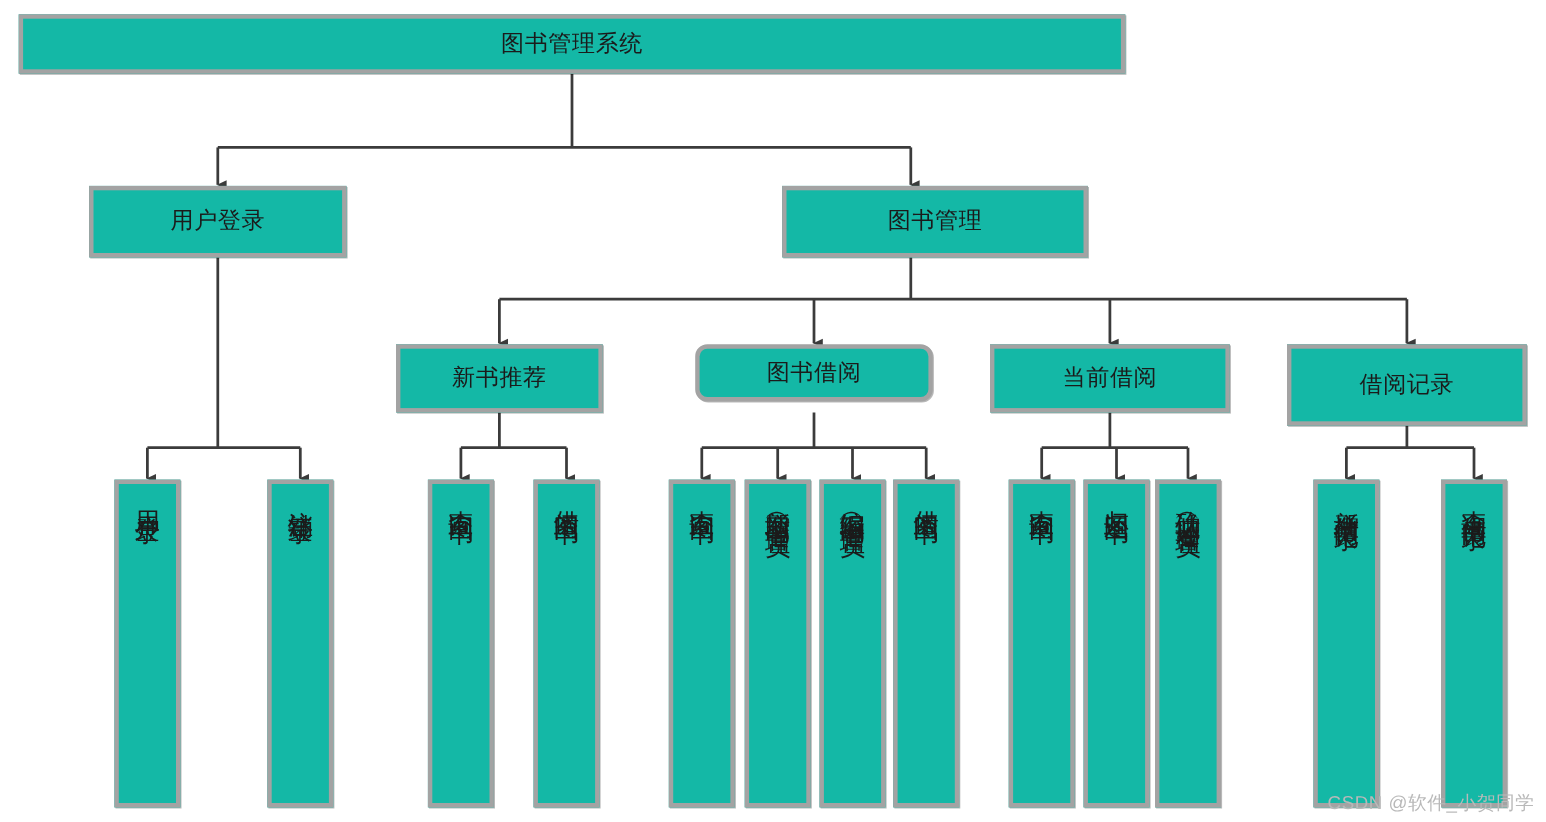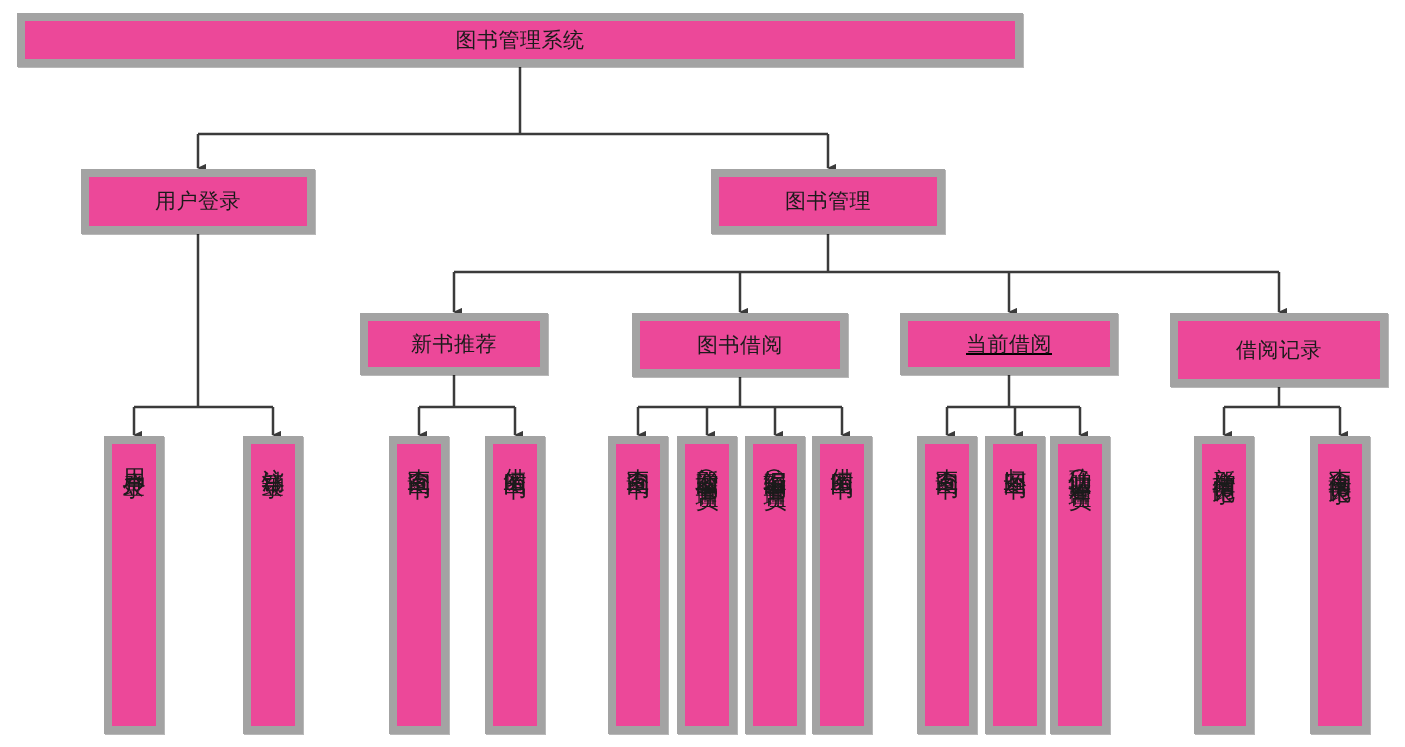--- a/index.html
+++ b/index.html
@@ -23,22 +23,22 @@
     position: absolute;
     left: 0;
     top: 0;
     width: 1405px;
     height: 747px;
     pointer-events: none;
   }
   .node {
     position: absolute;
     box-sizing: border-box;
-    border: 8px solid #a3a3a3;
-    background: #ec4899;
+    border: 4px solid #a3a3a3;
+    background: #14b8a6;
     display: flex;
     align-items: center;
     justify-content: center;
     box-shadow: 1px 1px 0 0 rgba(0,0,0,0.28);
   }
   .node-label {
     color: #1b1b1b;
     font-size: 21px;
     line-height: 1.18;
     letter-spacing: 0.5px;
@@ -119,30 +119,30 @@
       </g>
   </svg>
 
   <div id="node-layer">
       <div class="node horizontal" style="left: 17px; top: 13px; width: 1006px; height: 54px;">
         <span class="node-label">图书管理系统</span>
       </div>
       <div class="node horizontal" style="left: 81px; top: 169px; width: 234px; height: 65px;">
         <span class="node-label">用户登录</span>
       </div>
-      <div class="node horizontal" style="left: 711px; top: 169px; width: 234px; height: 65px;">
+      <div class="node horizontal" style="left: 711px; top: 169px; width: 278px; height: 65px;">
         <span class="node-label">图书管理</span>
       </div>
       <div class="node horizontal" style="left: 360px; top: 313px; width: 188px; height: 62px; align-items: center;">
         <span class="node-label">新书推荐</span>
       </div>
-      <div class="node horizontal" style="left: 632px; top: 313px; width: 216px; height: 64px;">
+      <div class="node horizontal" style="left: 632px; top: 313px; width: 216px; height: 52px; border-radius: 11px;">
         <span class="node-label">图书借阅</span>
       </div>
-      <div class="node horizontal" style="left: 900px; top: 313px; width: 218px; height: 62px; text-decoration: underline;">
+      <div class="node horizontal" style="left: 900px; top: 313px; width: 218px; height: 62px;">
         <span class="node-label">当前借阅</span>
       </div>
       <div class="node horizontal" style="left: 1170px; top: 313px; width: 218px; height: 74px;">
         <span class="node-label">借阅记录</span>
       </div>
       <div class="node vertical" style="left: 104px; top: 436px; width: 60px; height: 298px;">
         <span class="node-label">用户登录</span>
       </div>
       <div class="node vertical" style="left: 243px; top: 436px; width: 60px; height: 298px;">
         <span class="node-label">注销登录</span>
@@ -175,13 +175,14 @@
         <span class="node-label">确认归还（管理员）</span>
       </div>
       <div class="node vertical" style="left: 1194px; top: 436px; width: 60px; height: 298px;">
         <span class="node-label">新增借阅记录</span>
       </div>
       <div class="node vertical" style="left: 1310px; top: 436px; width: 60px; height: 298px;">
         <span class="node-label">查询借阅记录</span>
       </div>
     </div>
 
+  <div class="watermark">CSDN @软件_小贺同学</div>
 </div>
 
 </body></html>

